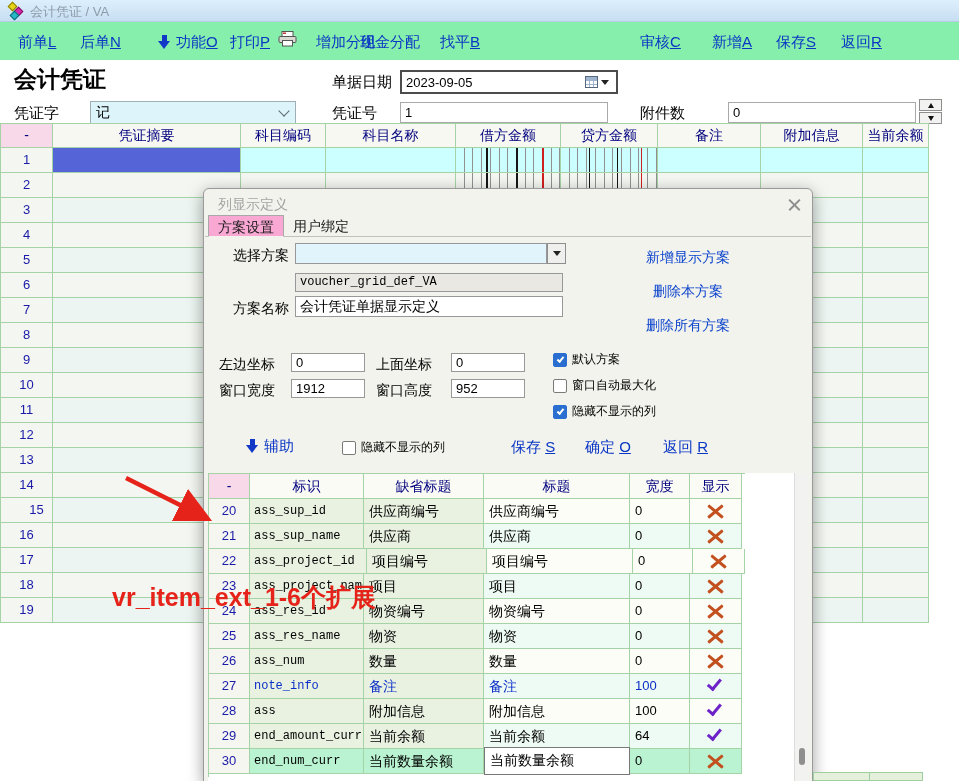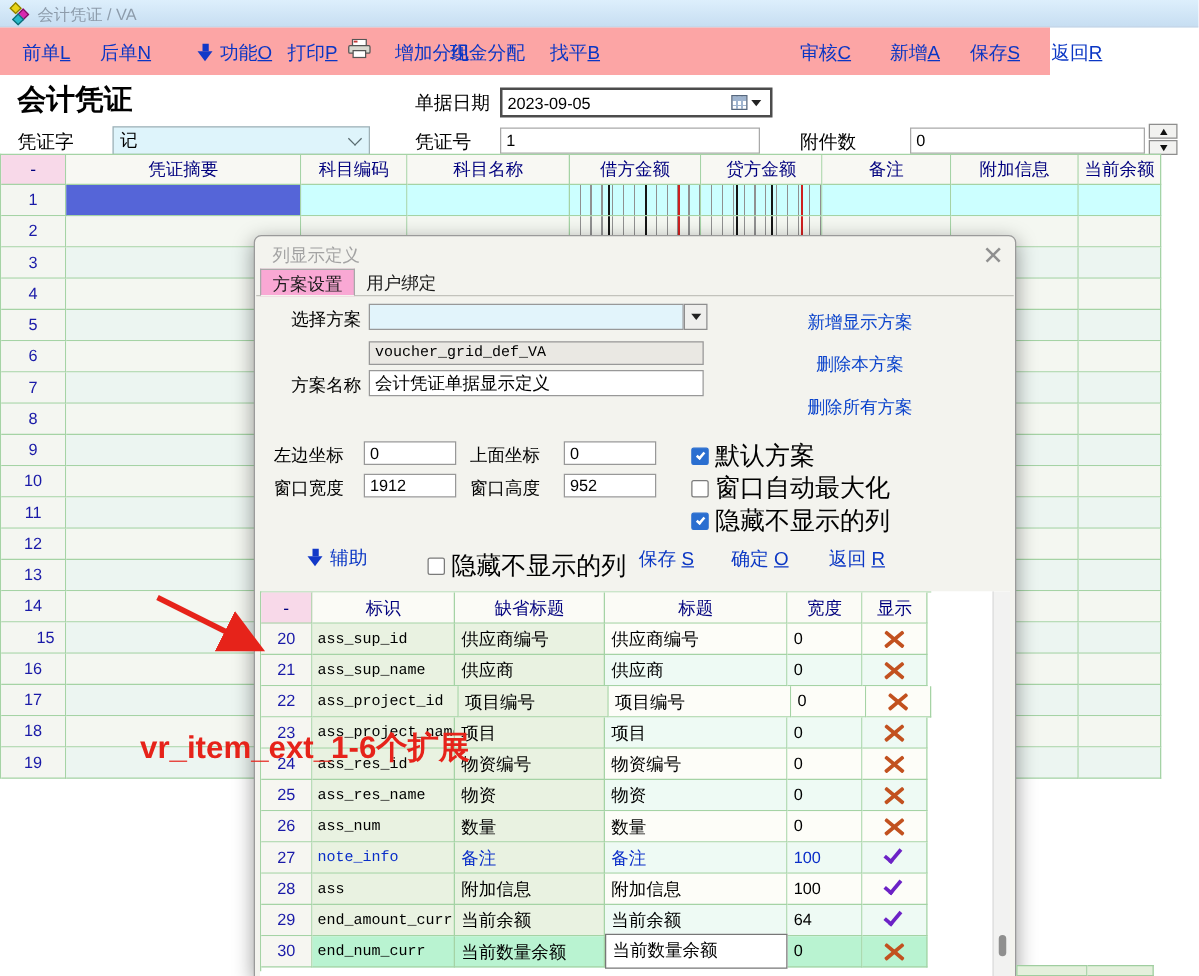--- a/index.html
+++ b/index.html
@@ -11,21 +11,21 @@
   .titlebar{position:absolute;left:0;top:0;width:959px;height:22px;
     background:linear-gradient(#ddeffc,#c7def2);border-bottom:1px solid #b6cde4}
   .title-text{position:absolute;left:30px;top:3px;font-size:13px;color:#8d9cab}
   .app-icon{position:absolute;left:6px;top:2px;width:22px;height:18px;display:block}
   .dia{position:absolute;width:7px;height:7px;transform:rotate(45deg)}
   .dia.y{left:3px;top:1px;background:#e8d416;border:1px solid #8a7d00}
   .dia.m{left:9px;top:6px;background:#d829b0;border:1px solid #7d1060}
   .dia.t{left:5px;top:10px;background:#28b8c8;border:1px solid #0e6b75}
 
   
-  .toolbar{position:absolute;left:0;top:22px;width:840px;height:38px;background:#fca5a5}
+  .toolbar{position:absolute;left:0;top:22px;width:959px;height:38px;background:#86efac}
   .tbi{position:absolute;top:11px;font-size:15px;color:#0a36c4;cursor:pointer;white-space:nowrap}
   .hk{text-decoration:underline}
   .dn-arrow{display:inline-block;position:relative;width:13px;height:14px;margin-right:5px;vertical-align:-2px}
   .dn-arrow::before{content:"";position:absolute;left:4px;top:0;width:5px;height:6px;background:#1238c8}
   .dn-arrow::after{content:"";position:absolute;left:0;top:6px;border-left:6.5px solid transparent;border-right:6.5px solid transparent;border-top:8px solid #1238c8}
 
   
   .vtitle{position:absolute;left:14px;top:64px;font-size:23px;font-weight:bold;
           font-family:"Liberation Serif","DejaVu Serif",serif}
   .flabel{position:absolute;font-size:15px;color:#000;white-space:nowrap}
@@ -85,21 +85,21 @@
   .combo-btn{position:absolute;left:343px;top:54px;width:19px;height:21px;border:1px solid #8e8e8e;background:#efefed;display:flex;align-items:center;justify-content:center}
   .scheme-code{left:91px;top:84px;width:268px;height:19px;background:#eae8e3;
                font-family:"Liberation Mono","DejaVu Sans Mono",monospace;font-size:12px}
   .scheme-name{left:91px;top:107px;width:268px;height:21px;font-size:14px}
   .dlink{position:absolute;font-size:14px;color:#0a43cc;cursor:pointer;white-space:nowrap}
   .coord{width:74px;height:19px}
   .cbrow{position:absolute;display:flex;align-items:center;gap:5px;cursor:pointer}
   .cb{width:14px;height:14px;border:1px solid #7a7a7a;background:#fff;border-radius:2px;position:relative}
   .cb.on{background:#2a6ed0;border-color:#2a6ed0}
   .wck{position:absolute;left:3px;top:3px;width:7px;height:4px;border-left:2px solid #fff;border-bottom:2px solid #fff;transform:rotate(-50deg)}
-  .cbl{font-size:20px}
+  .cbl{font-size:12px}
   .dbtn{position:absolute;font-size:15px;color:#0a36c4;cursor:pointer;white-space:nowrap}
 
   
   .dtable-view{position:absolute;left:4px;top:284px;width:600px;height:310px;background:#fff;overflow:hidden}
   .dtable{position:absolute;left:0;top:0;border-top:1px solid #a5d3a5;border-left:1px solid #a5d3a5}
   .dthead,.drow{display:flex}
   .dh{height:25px;border-right:1px solid #a5d3a5;border-bottom:1px solid #a5d3a5;background:#fbfbf6;
       color:#00007e;font-size:14px;text-align:center;line-height:24px}
   .dh.pink{background:#f8d9e9}
   .dc{height:25px;border-right:1px solid #a5d3a5;border-bottom:1px solid #a5d3a5;overflow:hidden;white-space:nowrap}

